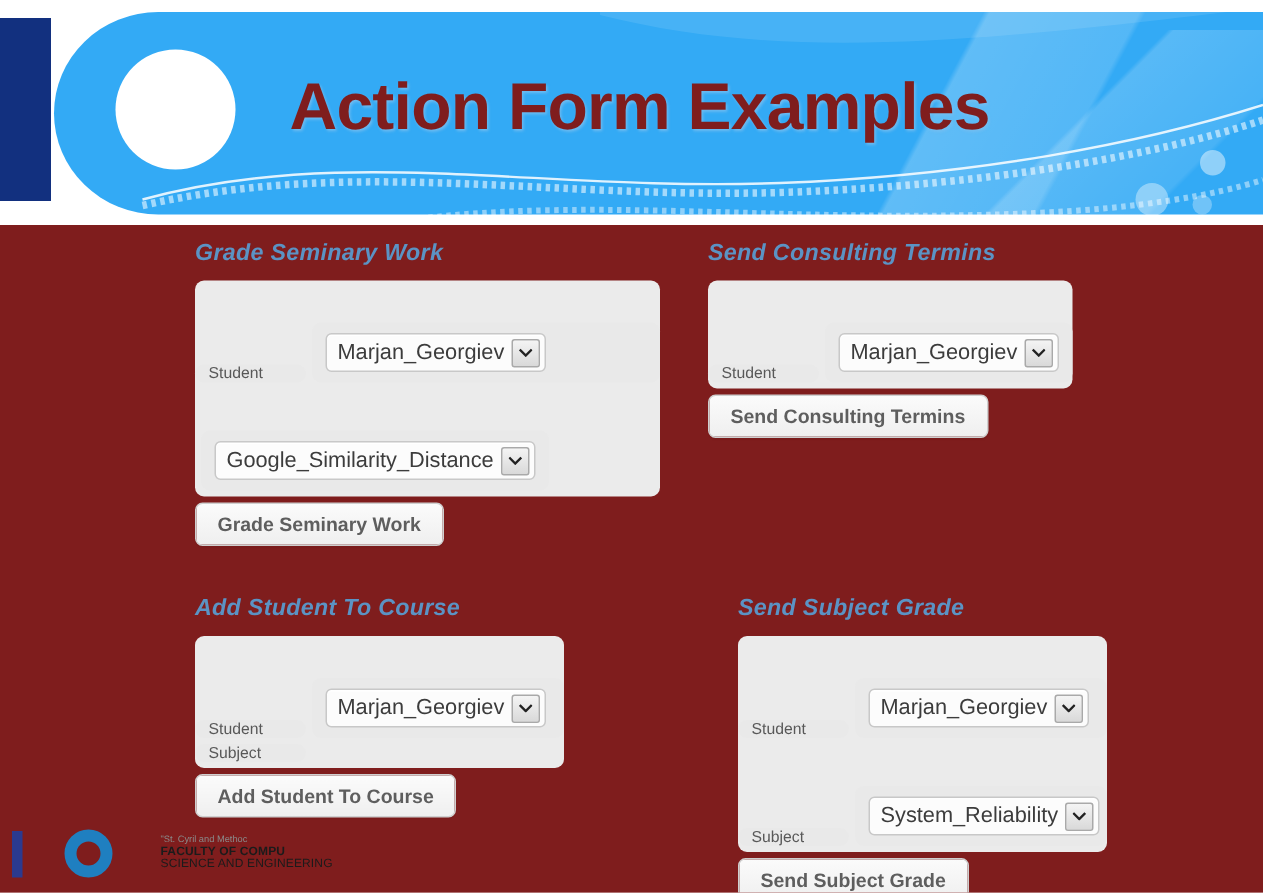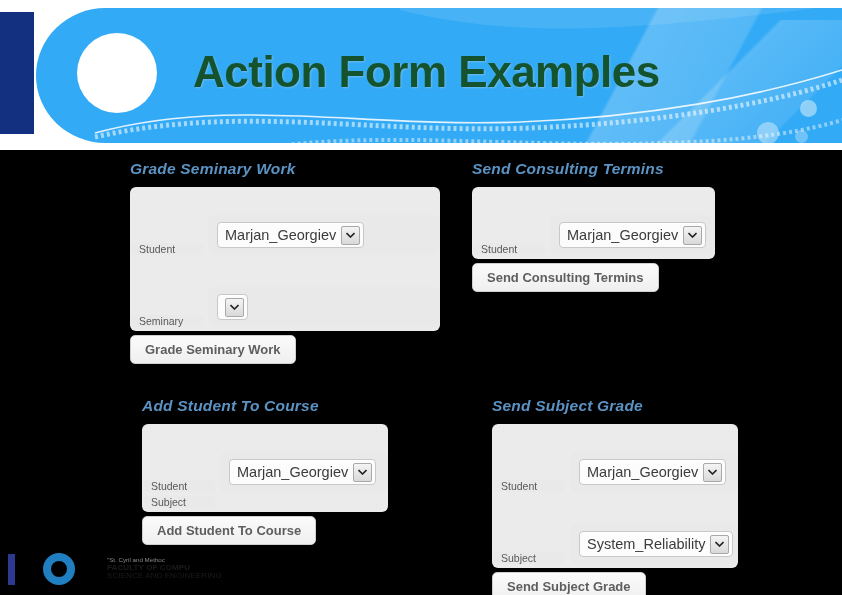--- a/index.html
+++ b/index.html
@@ -34,33 +34,33 @@
     position:absolute;right:0;top:20px;width:300px;height:130px;
     background:linear-gradient(135deg, rgba(255,255,255,0) 55%, rgba(255,255,255,.18) 56%, rgba(255,255,255,.10) 80%, rgba(255,255,255,0) 81%);
     pointer-events:none;
   }
   .banner-circle{
     position:absolute;left:77px;top:33px;width:80px;height:80px;
     background:#ffffff;border-radius:50%;
   }
   .banner-title{
     position:absolute;left:193px;top:47px;
-    font-size:44px;font-weight:bold;color:#14532d;
+    font-size:44px;font-weight:bold;color:#7f1d1d;
     letter-spacing:-0.5px;
     text-shadow:1px 1px 2px rgba(120,190,240,.85);
     white-space:nowrap;
   }
   .banner-svg{position:absolute;left:0;top:0;width:842px;height:150px;}
   .dot-bubble{position:absolute;border-radius:50%;background:rgba(255,255,255,.45);}
   .b1{left:800px;top:100px;width:17px;height:17px;}
   .b2{left:757px;top:122px;width:22px;height:22px;background:rgba(255,255,255,.38);}
   .b3{left:795px;top:130px;width:13px;height:13px;background:rgba(255,255,255,.30);}
 
   
-  .slide-body{position:absolute;left:0;top:150px;width:842px;height:445px;background:#000000;}
+  .slide-body{position:absolute;left:0;top:150px;width:842px;height:445px;background:#7f1d1d;}
 
   .form-block{position:absolute;}
   .form-title{
     font-size:15.5px;font-style:italic;font-weight:bold;color:#5b93c4;
     letter-spacing:.2px;margin:0 0 9px 0;white-space:nowrap;
   }
   .panel{
     background:#ebebeb;
     border-radius:6px;
     padding:0;
@@ -178,23 +178,23 @@
               <svg width="9" height="6" viewBox="0 0 9 6">
                   <path d="M0.5 1 L4.5 5 L8.5 1" stroke="#222" stroke-width="1.6" fill="none"></path>
                 </svg>
             </span>
           </div>
         </div>
       </div>
 
 
       <div class="frow">
-        <div class="flabel">Seminary</div>
         <div class="fctrl" style="width:214px;">
           <div class="select-box">
+            <span class="select-text">Google_Similarity_Distance</span>
             <span class="select-arrow">
               <svg width="9" height="6" viewBox="0 0 9 6">
                   <path d="M0.5 1 L4.5 5 L8.5 1" stroke="#222" stroke-width="1.6" fill="none"></path>
                 </svg>
             </span>
           </div>
         </div>
       </div>
 
     </div>
@@ -218,21 +218,21 @@
             </span>
           </div>
         </div>
       </div>
     </div>
     <div>
       <div class="action-btn">Send Consulting Termins</div>
     </div>
   </div>
 
-  <div class="form-block" style="left:142px;top:247px;">
+  <div class="form-block" style="left:130px;top:247px;">
     <div class="form-title">Add Student To Course</div>
     <div class="panel">
 
       <div class="frow">
         <div class="flabel">Student</div>
         <div class="fctrl" style="width:150px;">
           <div class="select-box">
             <span class="select-text">Marjan_Georgiev</span>
             <span class="select-arrow">
               <svg width="9" height="6" viewBox="0 0 9 6">

